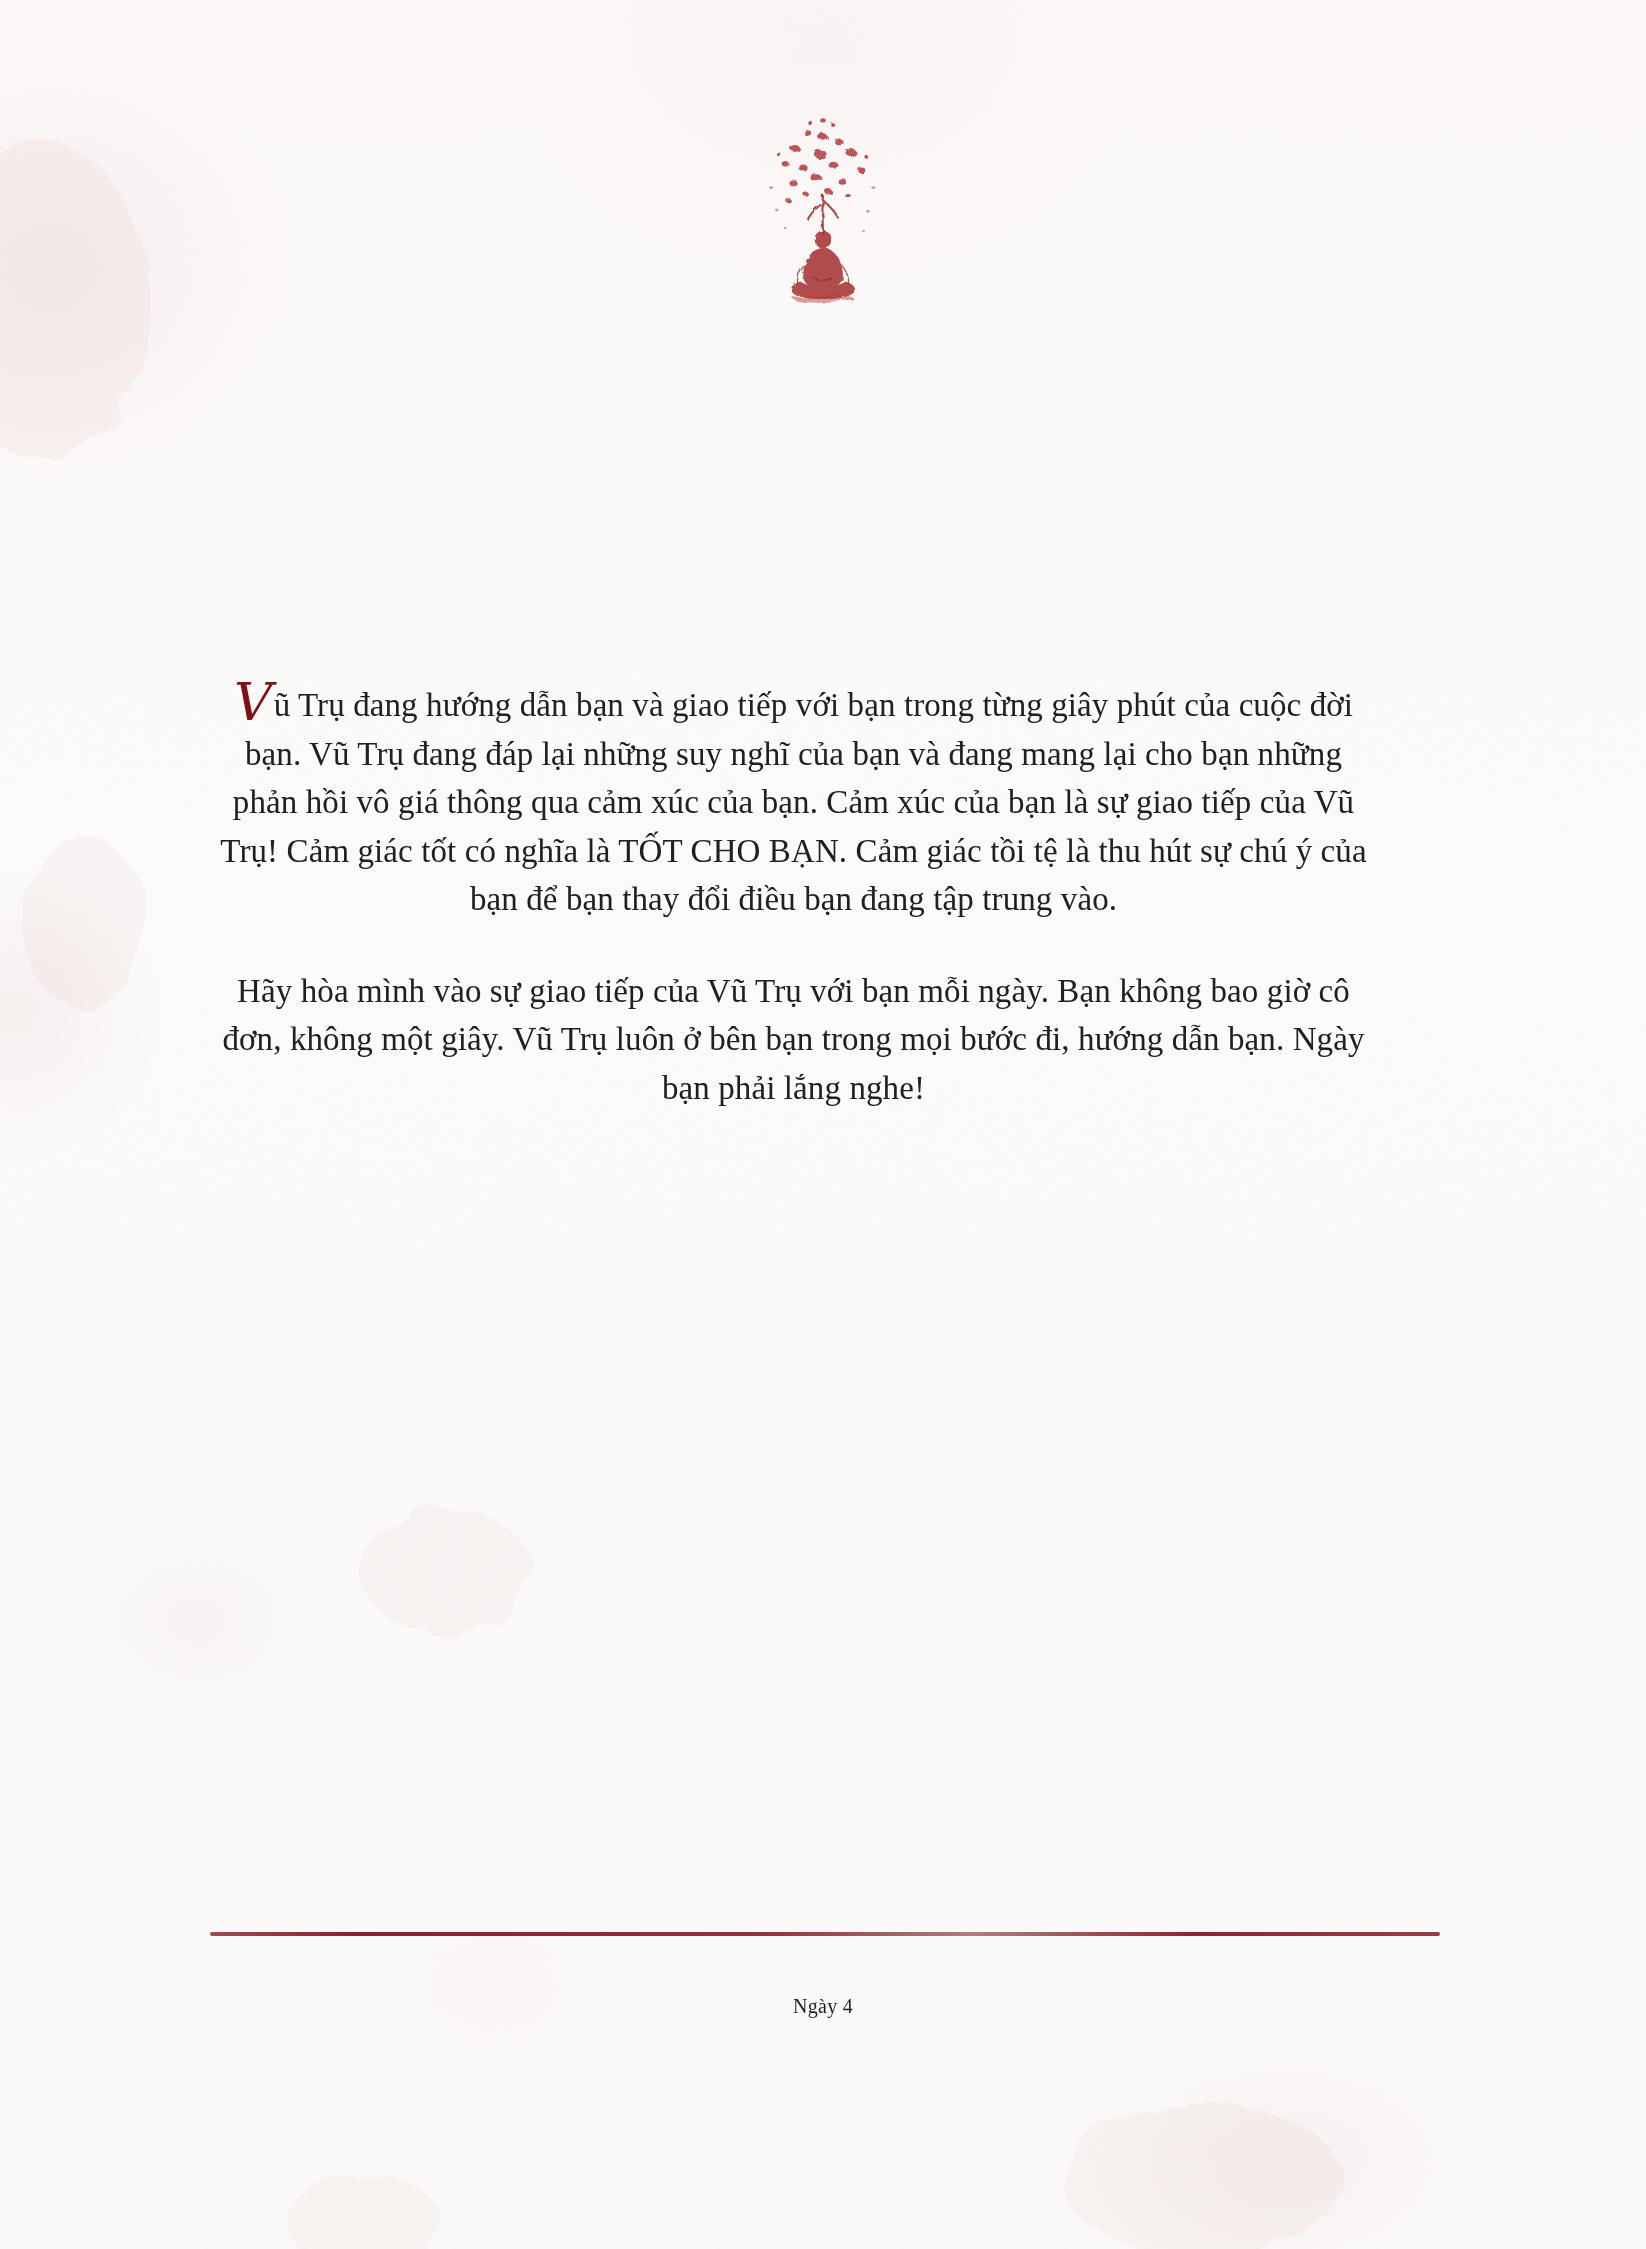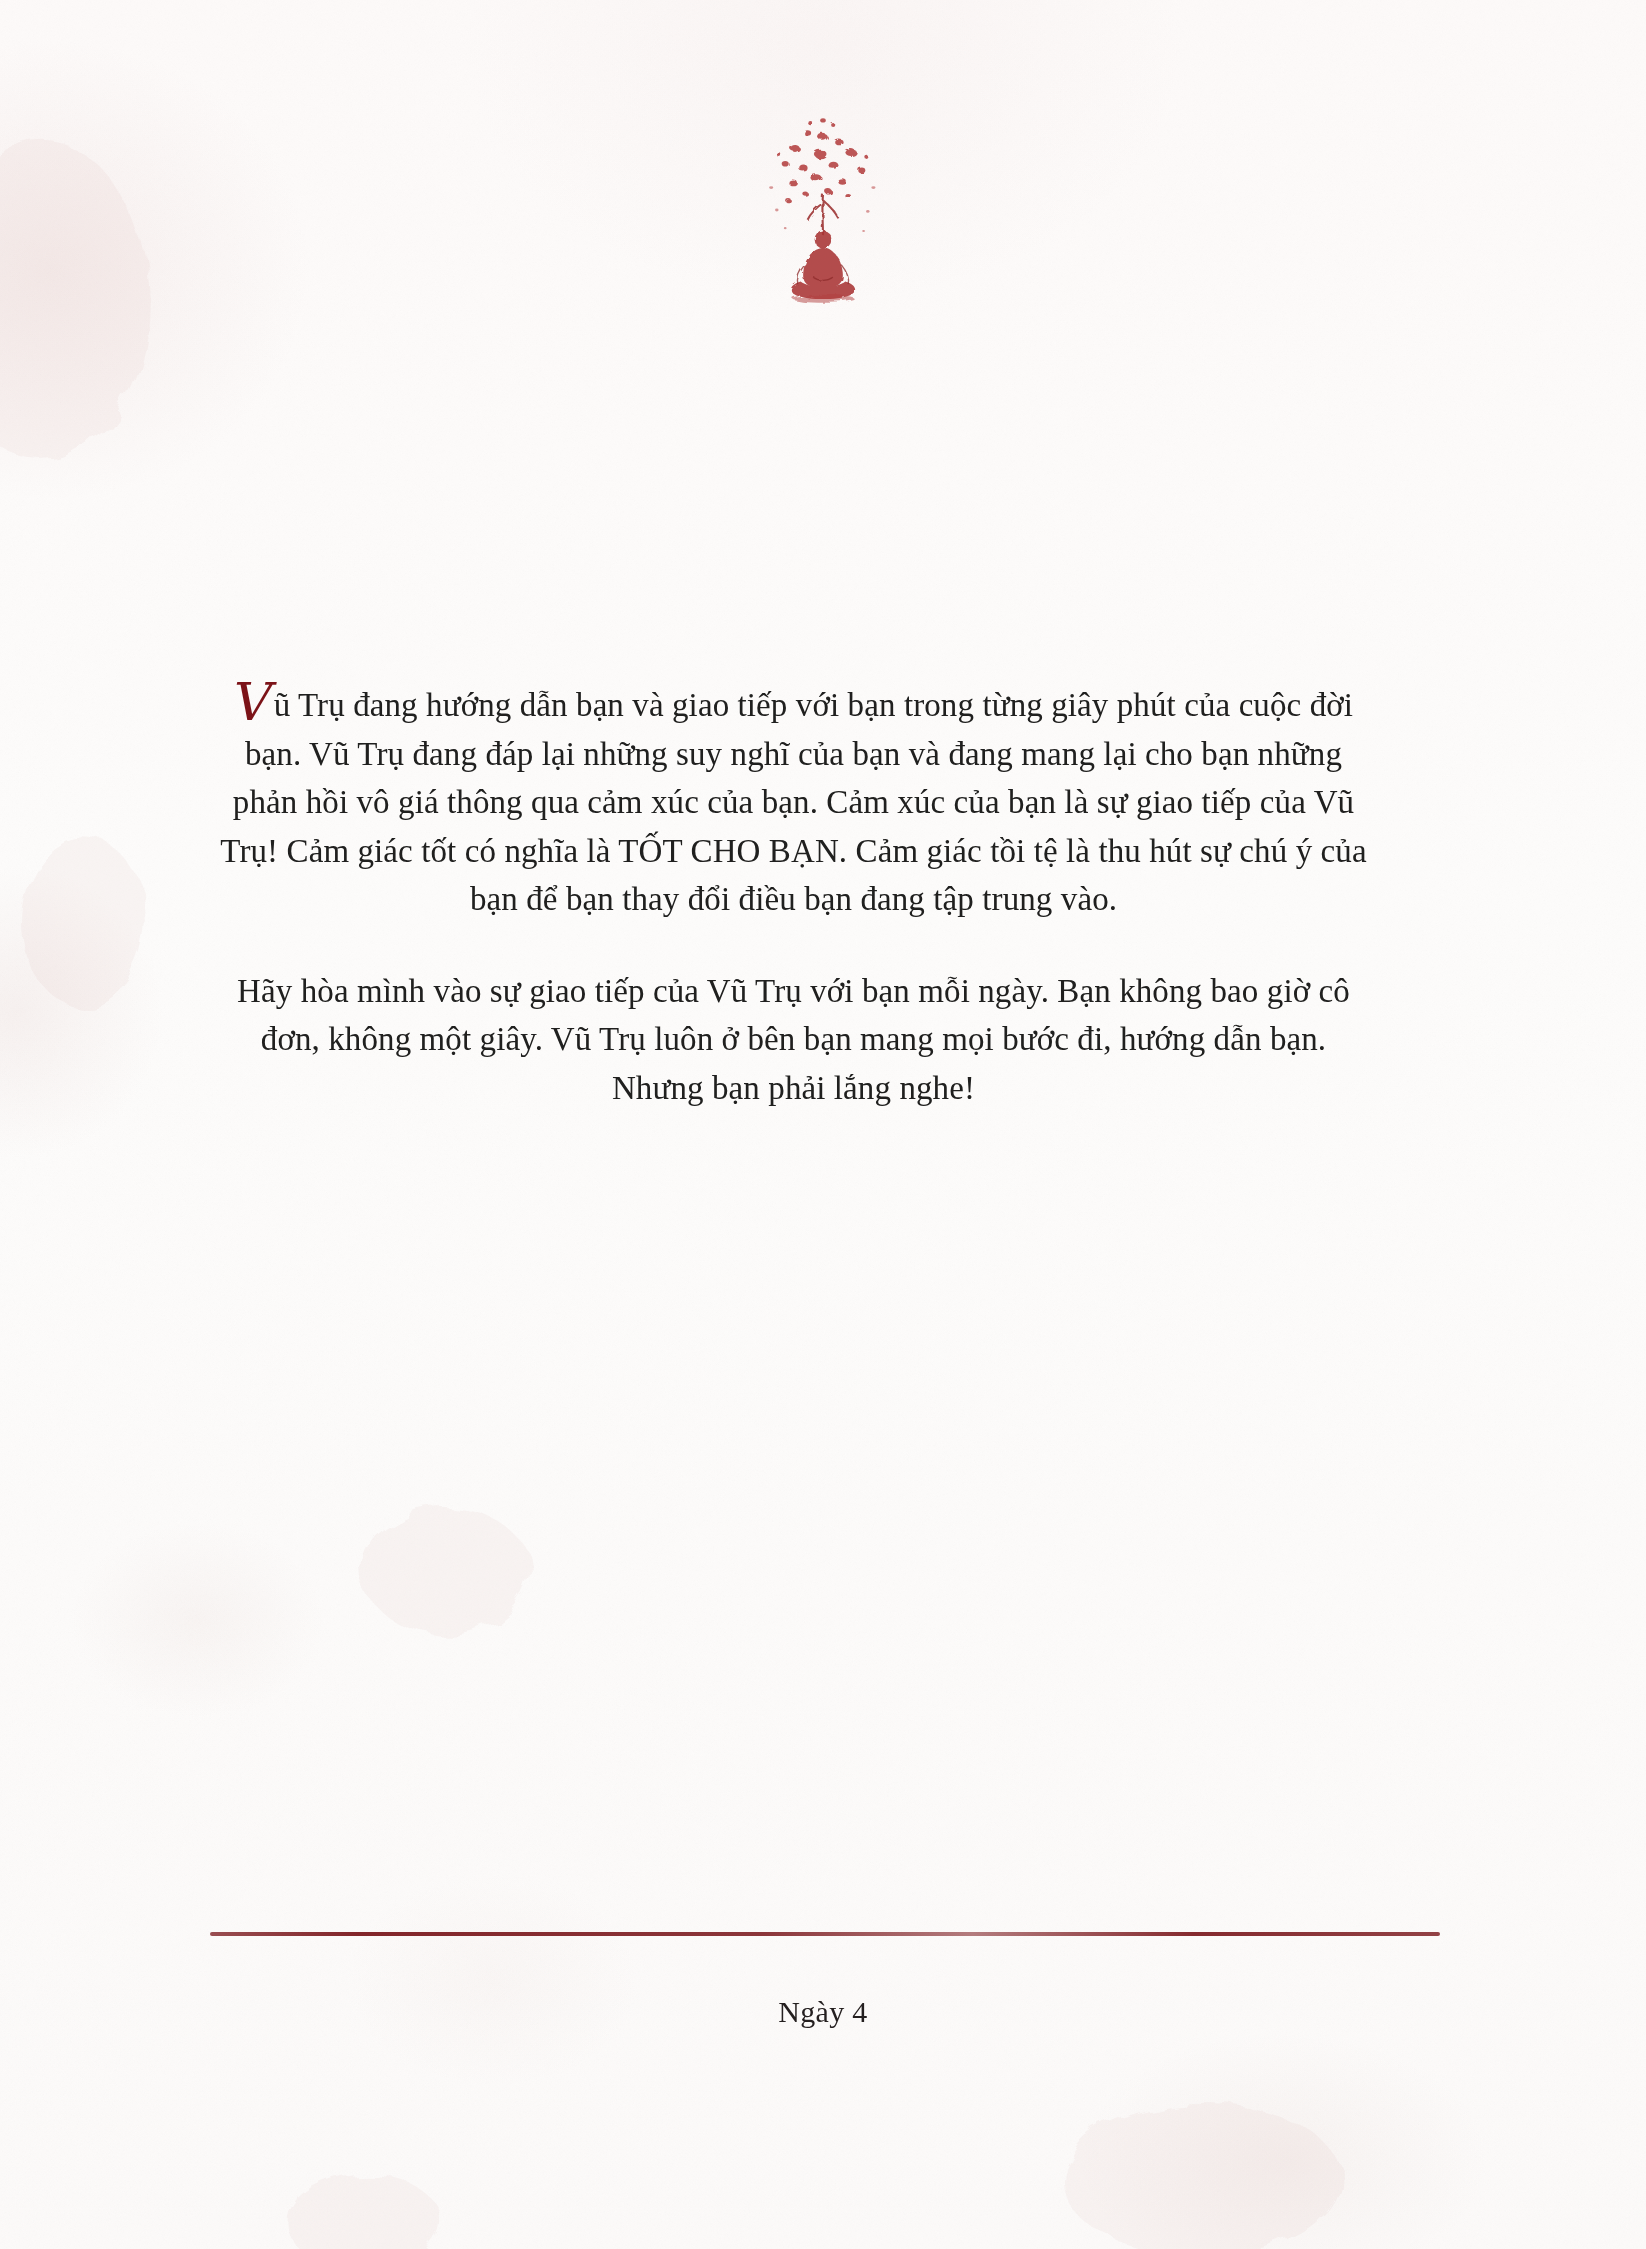--- a/index.html
+++ b/index.html
@@ -92,21 +92,21 @@
         rgba(120,20,25,0.8) 100%);
     border-radius: 2.1px;
   }
   .folio {
     position: absolute;
     left: 0;
     right: 0;
     top: 1995px;
     text-align: center;
     font-family: "Liberation Serif", serif;
-    font-size: 30px;
+    font-size: 20px;
     color: #241f1f;
     letter-spacing: 0.3px;
   }
 </style>
 </head>
 <body>
 
 <div class="page"></div>
 
 <svg class="grain" viewBox="0 0 2356 3220" preserveAspectRatio="none">
@@ -198,21 +198,21 @@
 
   <g filter="url(#wc)" fill="#b24040" opacity="0.5">
     <ellipse cx="150" cy="276" rx="44" ry="5"></ellipse>
   </g>
 </svg>
 
 <div class="content">
 
   <p class="para dropcap-line"><span class="dropcap">V</span><span>ũ Trụ đang hướng dẫn bạn và giao tiếp với bạn trong từng giây phút của cuộc đời bạn. Vũ Trụ đang đáp lại những suy nghĩ của bạn và đang mang lại cho bạn những phản hồi vô giá thông qua cảm xúc của bạn. Cảm xúc của bạn là sự giao tiếp của Vũ Trụ! Cảm giác tốt có nghĩa là TỐT CHO BẠN. Cảm giác tồi tệ là thu hút sự chú ý của bạn để bạn thay đổi điều bạn đang tập trung vào.</span></p>
 
-  <p class="para">Hãy hòa mình vào sự giao tiếp của Vũ Trụ với bạn mỗi ngày. Bạn không bao giờ cô đơn, không một giây. Vũ Trụ luôn ở bên bạn mang mọi bước đi, hướng dẫn bạn. Nhưng bạn phải lắng nghe!</p>
+  <p class="para">Hãy hòa mình vào sự giao tiếp của Vũ Trụ với bạn mỗi ngày. Bạn không bao giờ cô đơn, không một giây. Vũ Trụ luôn ở bên bạn trong mọi bước đi, hướng dẫn bạn. Ngày bạn phải lắng nghe!</p>
 
 </div>
 
 <div class="rule-wrap">
   <div class="rule"></div>
 </div>
 
 <div class="folio">Ngày 4</div>
 
 

